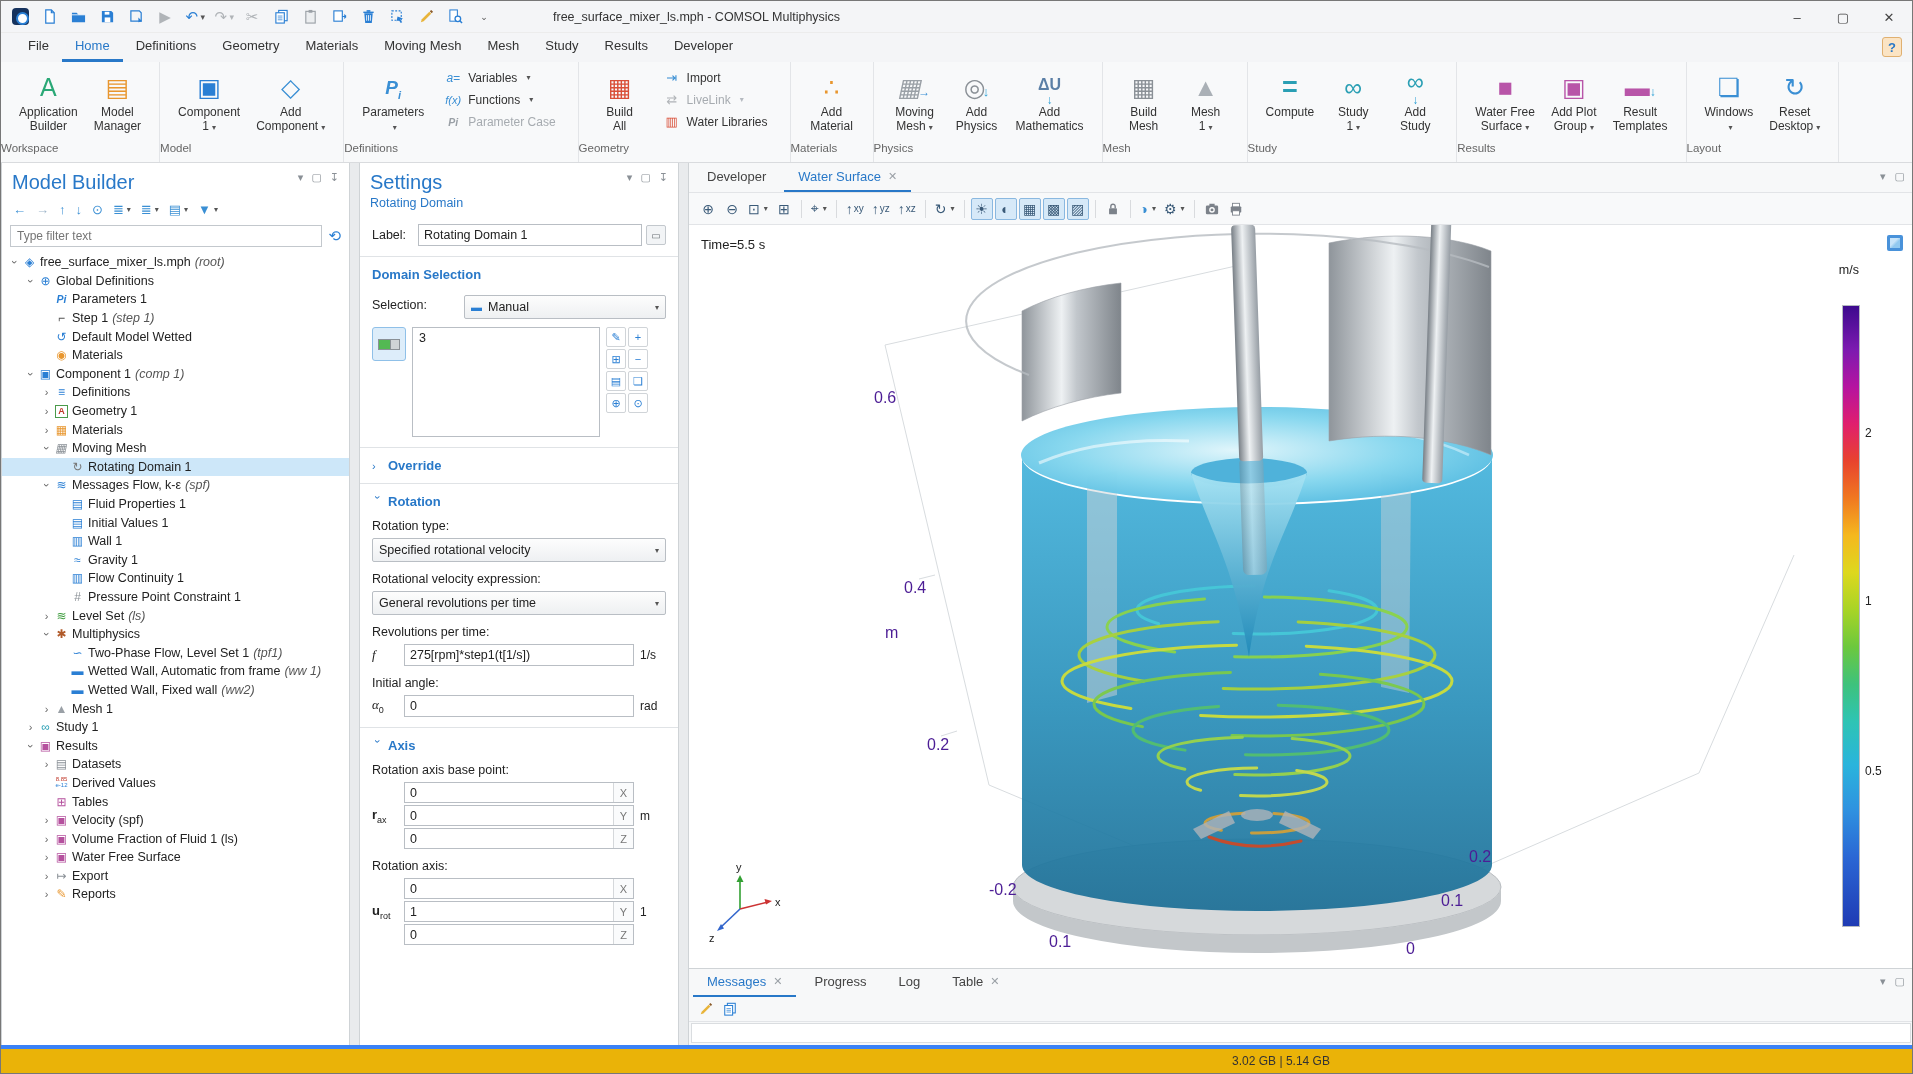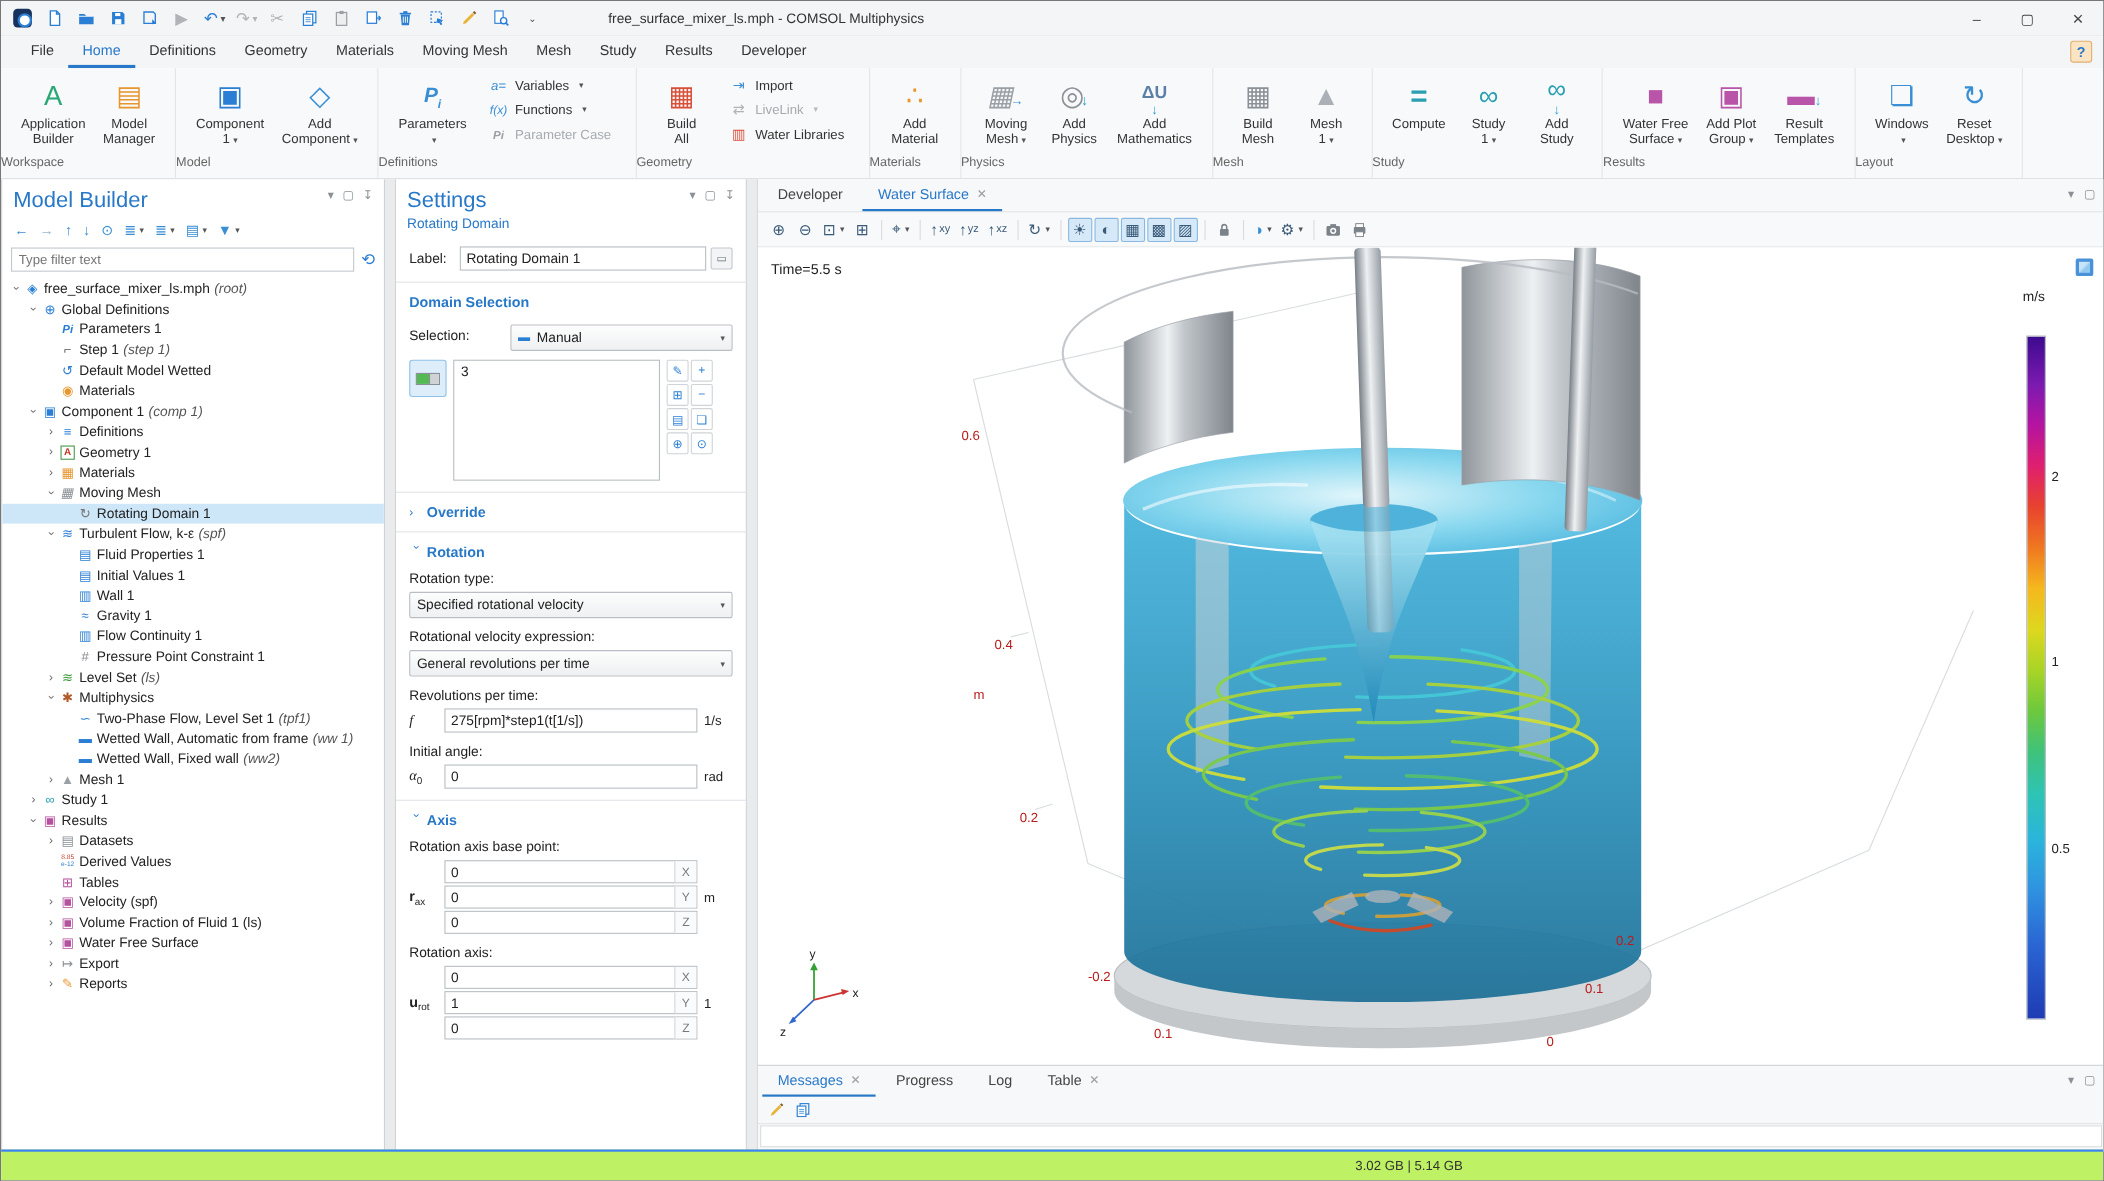--- a/index.html
+++ b/index.html
@@ -117,34 +117,34 @@
 .corner{position:absolute;right:8px;top:7px;display:flex;gap:9px;color:#8a9096;font-size:11px}
 .gfx-toolbar{height:32px;display:flex;align-items:center;gap:2px;padding:0 8px;background:#f8f9fa;border-bottom:1px solid #e2e4e7}
 .gbtn{min-width:22px;height:22px;display:flex;align-items:center;justify-content:center;border:1px solid transparent;border-radius:2px;font-size:14px;color:#3a5a78;padding:0 2px;gap:1px}
 .gbtn .vtxt{font-size:10px;color:#3a5a78}
 .gbtn.active{background:#d6e9f8;border-color:#8ab8e0}
 .gbtn svg{width:14px;height:14px}
 .gsep{width:1px;height:18px;background:#d9dbde;margin:0 4px}
 .canvas{position:relative;width:100%;height:743px;background:#fff;overflow:hidden}
 .canvas svg.scene{position:absolute;left:0;top:0}
 .timelabel{position:absolute;left:12px;top:12px;font-size:13px;color:#222}
-.axlabel{position:absolute;font-size:12px;color:#b91c1c}
+.axlabel{position:absolute;font-size:16px;color:#4c1d95}
 .cbar{position:absolute;left:1153px;top:80px;width:18px;height:622px;border:1px solid #b5bac0;background:linear-gradient(#3d0a8e 0%,#7c1ab0 7%,#b514a0 13%,#e01f6e 19%,#e8432e 25%,#f07820 31%,#f5b81e 37%,#ddd81e 43%,#a8d426 49%,#6cc83e 55%,#3ec27c 61%,#2ec4b4 67%,#2ab4dc 74%,#2f93e0 81%,#2a66d4 89%,#1f3bb4 100%)}
 .cbunit{position:absolute;left:1118px;top:38px;width:52px;text-align:right;font-size:12.5px;color:#222}
 .cbtick{position:absolute;left:1176px;font-size:12px;color:#222}
 .plot-corner-icon{position:absolute;right:10px;top:10px;width:16px;height:16px;background:#2a7fd4;border-radius:2px;opacity:.85}
 .plot-corner-icon:after{content:"";position:absolute;left:3px;top:3px;right:3px;bottom:3px;background:linear-gradient(135deg,#bfe0f8 40%,#7fc0ee 60%)}
 
 .msg{height:78px;border-top:1px solid #cfd3d6;background:#f7f8f9;position:relative}
 .msg-tabs{height:28px;display:flex;align-items:flex-end}
 .msg-toolbar{height:25px;display:flex;align-items:center;gap:6px;padding:0 8px;border-bottom:1px solid #e2e4e7}
 .msg-toolbar .qi{width:18px;height:18px;display:flex;align-items:center;justify-content:center}
 .msg-body{margin:1px 2px;height:20px;background:#fff;border:1px solid #dadde0}
 
-.statusbar{position:absolute;left:0;bottom:0;width:100%;height:28px;background:#bef264;border-top:2px solid #3b82f6;display:flex;align-items:center}
+.statusbar{position:absolute;left:0;bottom:0;width:100%;height:28px;background:#eab308;border-top:4px solid #3b82f6;display:flex;align-items:center}
 .memtext{position:absolute;left:1180px;width:200px;text-align:center;font-size:12px;color:#333}
 .ic{display:inline-block}
 </style>
 </head>
 <body>
 
 <svg width="0" height="0" style="position:absolute">
   <symbol id="s-doc" viewBox="0 0 16 16">
       <path d="M4 1h6l3 3v11H4z" fill="#fff" stroke="#2a7fd4" stroke-width="1.3"></path>
       <path d="M10 1v3h3" fill="none" stroke="#2a7fd4" stroke-width="1.3"></path>
@@ -647,21 +647,21 @@
     <span class="tlabel">Moving Mesh</span>
           </div>
           <div class="trow sel" style="padding-left:54px">
     <span class="exp none">›</span>
             <span class="tic"><span class="ic "><span style="color:#777">↻</span></span></span>
     <span class="tlabel">Rotating Domain 1</span>
           </div>
           <div class="trow" style="padding-left:38px">
     <span class="exp open">›</span>
             <span class="tic"><span class="ic "><span style="color:#2a7fd4">≋</span></span></span>
-    <span class="tlabel">Turbulent Flow, k-ε</span>
+    <span class="tlabel">Messages Flow, k-ε</span>
             <span class="ttag">(spf)</span>
           </div>
           <div class="trow" style="padding-left:54px">
     <span class="exp none">›</span>
             <span class="tic"><span class="ic "><span style="color:#2a7fd4">▤</span></span></span>
     <span class="tlabel">Fluid Properties 1</span>
           </div>
           <div class="trow" style="padding-left:54px">
     <span class="exp none">›</span>
             <span class="tic"><span class="ic "><span style="color:#2a7fd4">▤</span></span></span>

